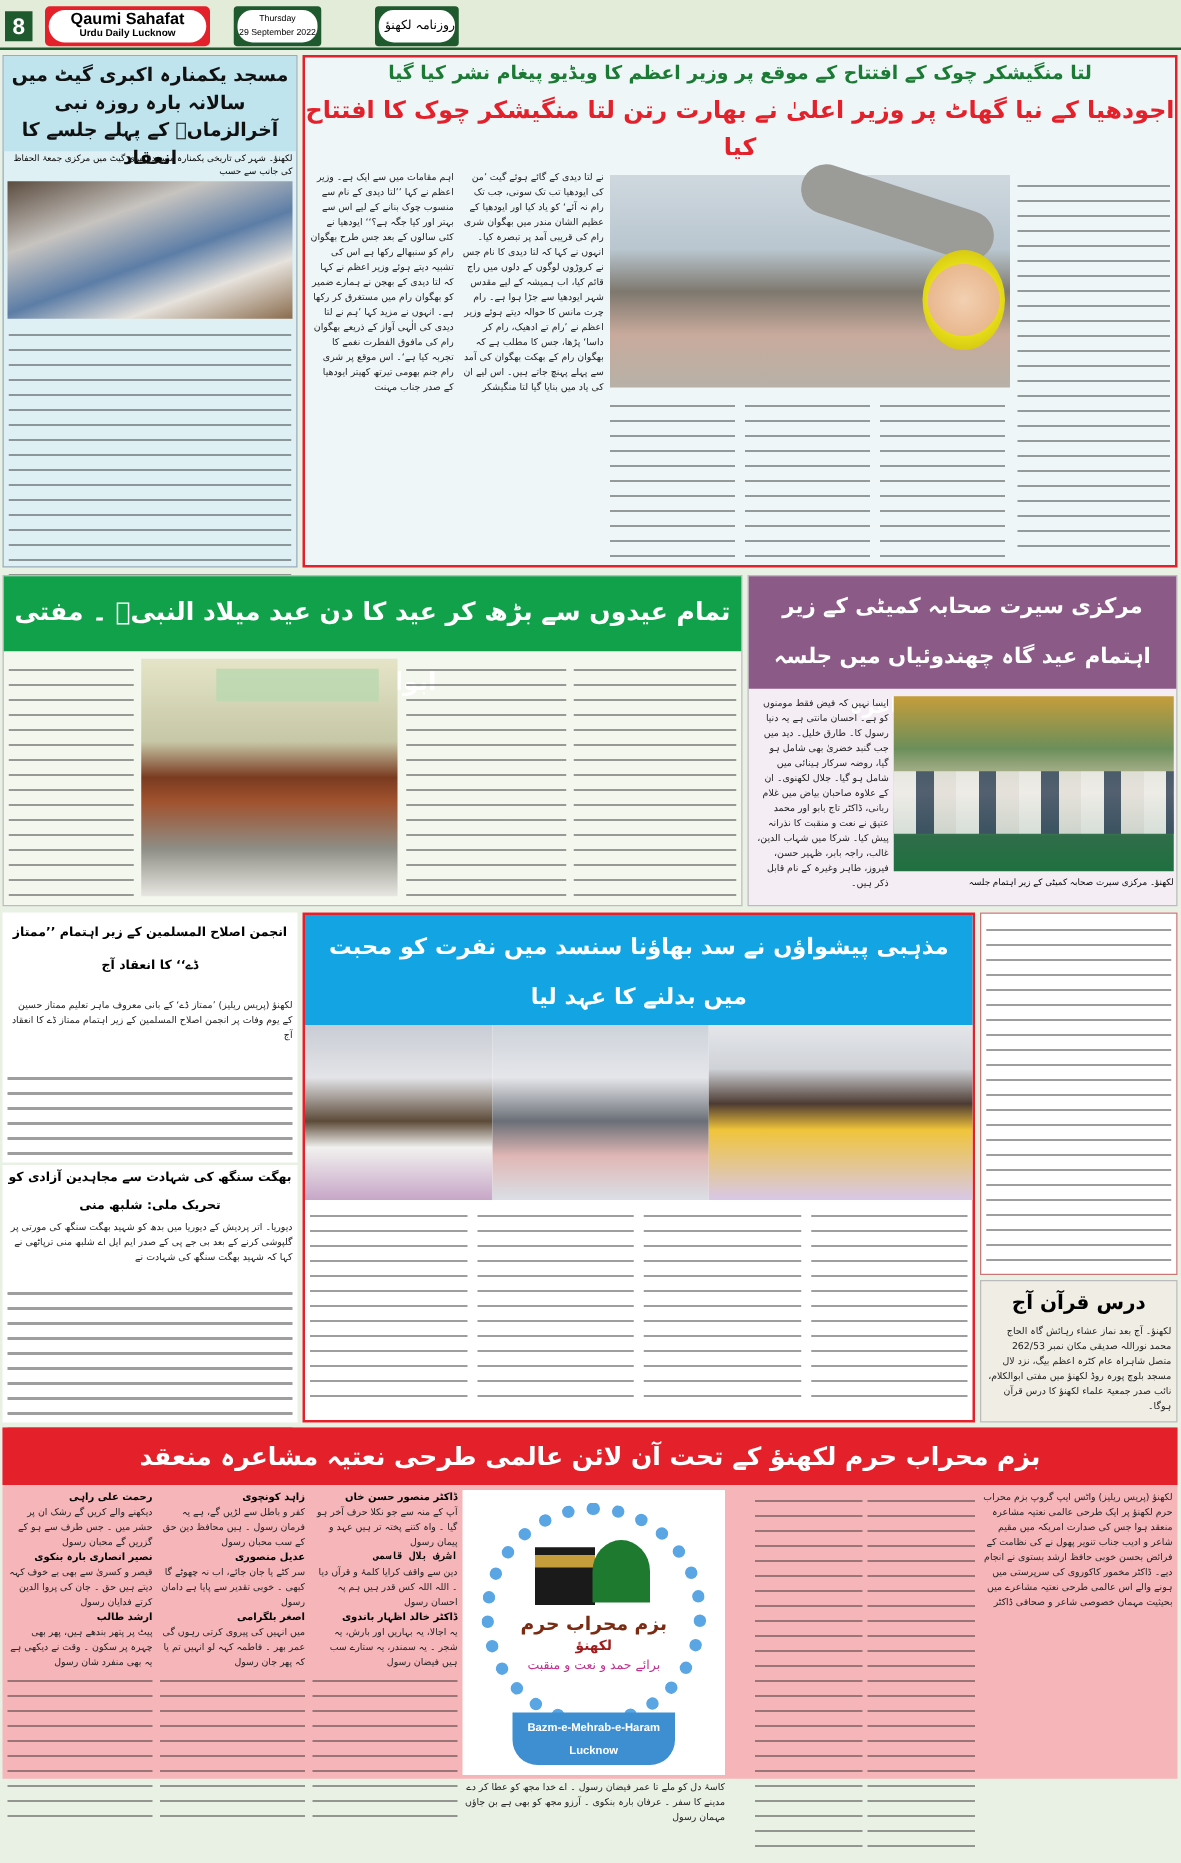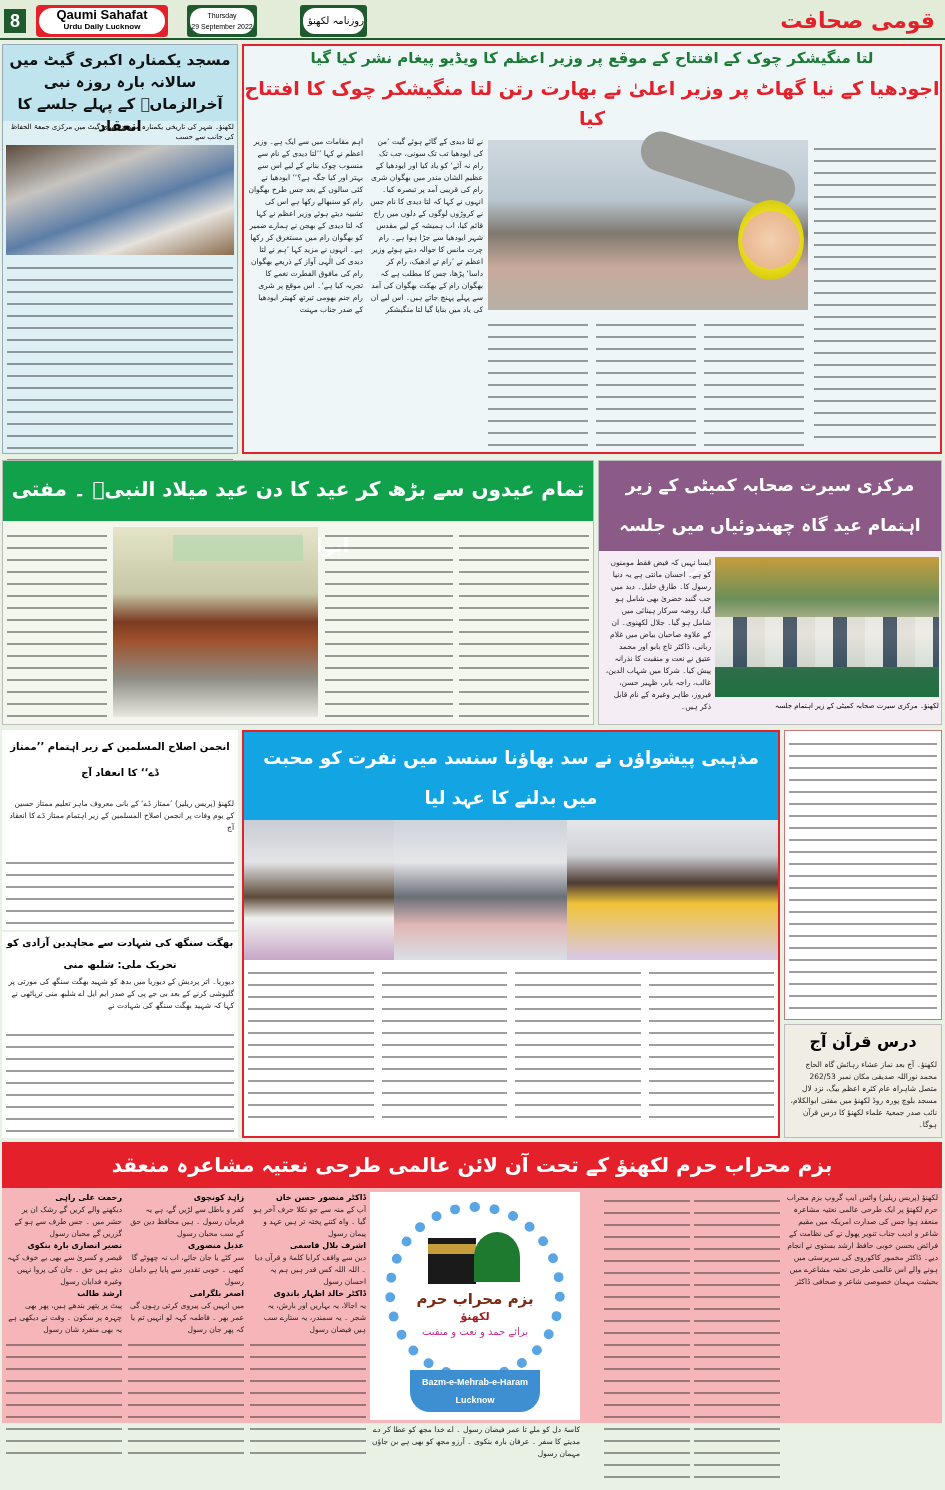--- a/index.html
+++ b/index.html
@@ -37,21 +37,20 @@
   </div>
   <div class="abs datebox">
     <div class="datebox-inner">
       <div>Thursday</div>
       <div>29 September  2022</div>
     </div>
   </div>
   <div class="abs roznama">
     <div class="roznama-inner rtl" style="text-align:right">روزنامہ لکھنؤ</div>
   </div>
-  <div class="abs logo-ur rtl">قومی صحافت</div>
 </div>
 
 <div class="abs" style="left:2px;top:44px;width:236px;height:410px;background:#dff0f5;border:1px solid #9ab;">
   <div class="rtl" style="background:#bfe4ee;color:#111;font-size:15px;font-weight:bold;line-height:22px;padding:4px 6px;height:76px;text-align:center;">مسجد یکمنارہ اکبری گیٹ میں سالانہ بارہ روزہ نبی آخرالزماںؐ کے پہلے جلسے کا انعقاد</div>
   <div class="rtl" style="font-size:7px;line-height:10px;padding:1px 3px;">لکھنؤ۔ شہر کی تاریخی یکمنارہ مسجد اکبری گیٹ میں مرکزی جمعۃ الحفاظ کی جانب سے حسب</div>
   <div class="photo" style="margin:2px 3px;height:110px;background:linear-gradient(160deg,#5b4b3e 0%,#c7c4c0 30%,#5c7da6 55%,#e6e2dc 75%,#8a6c4d 100%);"></div>
   <div class="lines" style="margin:4px 4px;height:215px;"></div>
 </div>
 
 <div class="abs" style="left:242px;top:44px;width:700px;height:410px;background:#eef6f8;border:2px solid #e4202a;">
@@ -144,38 +143,38 @@
       <div>Bazm-e-Mehrab-e-Haram</div>
       <div>Lucknow</div>
     </div>
   </div>
   <div class="abs rtl col-text" style="left:368px;top:282px;width:210px;height:58px;">کاسۂ دل کو ملے تا عمر فیضان رسول ۔ اے خدا مجھ کو عطا کر دے مدینے کا سفر ۔ عرفان بارہ بنکوی ۔ آرزو مجھ کو بھی ہے بن جاؤں مہمان رسول</div>
 
   <div class="abs" style="left:4px;top:50px;width:360px;height:290px;display:grid;grid-template-columns:repeat(3,1fr);gap:0 6px;direction:rtl;">
     <div>
       <div class="rtl" style="font-size:8px;font-weight:bold;line-height:12px;">ڈاکٹر منصور حسن خاں</div>
       <div class="rtl col-text" style="height:36px;">آپ کے منہ سے جو نکلا حرف آخر ہو گیا ۔ واہ کتنے پختہ تر ہیں عہد و پیمان رسول</div>
-      <div class="rtl" style="font-size:8px;font-weight:bold;line-height:12px;">اشرف بلال قاسمی</div>
+      <div class="rtl" style="font-size:8px;font-weight:bold;line-height:12px;font-family:Liberation Mono, monospace;">اشرف بلال قاسمی</div>
       <div class="rtl col-text" style="height:36px;">دین سے واقف کرایا کلمۂ و قرآں دیا ۔ اللہ اللہ کس قدر ہیں ہم پہ احسان رسول</div>
       <div class="rtl" style="font-size:8px;font-weight:bold;line-height:12px;">ڈاکٹر خالد اظہار باندوی</div>
       <div class="rtl col-text" style="height:36px;">یہ اجالا، یہ بہاریں اور بارش، یہ شجر ۔ یہ سمندر، یہ ستارے سب ہیں فیضان رسول</div>
       <div class="lines" style="height:120px;"></div>
     </div>
     <div>
       <div class="rtl" style="font-size:8px;font-weight:bold;line-height:12px;">زاہد کونچوی</div>
       <div class="rtl col-text" style="height:36px;">کفر و باطل سے لڑیں گے، ہے یہ فرمان رسول ۔ ہیں محافظ دین حق کے سب محبان رسول</div>
       <div class="rtl" style="font-size:8px;font-weight:bold;line-height:12px;">عدیل منصوری</div>
       <div class="rtl col-text" style="height:36px;">سر کٹے یا جان جائے، اب نہ چھوٹے گا کبھی ۔ خوبی تقدیر سے پایا ہے دامان رسول</div>
       <div class="rtl" style="font-size:8px;font-weight:bold;line-height:12px;">اصغر بلگرامی</div>
       <div class="rtl col-text" style="height:36px;">میں انہیں کی پیروی کرتی رہوں گی عمر بھر ۔ فاطمہ کہہ لو انہیں تم یا کہ پھر جان رسول</div>
       <div class="lines" style="height:120px;"></div>
     </div>
     <div>
       <div class="rtl" style="font-size:8px;font-weight:bold;line-height:12px;">رحمت علی راہی</div>
       <div class="rtl col-text" style="height:36px;">دیکھنے والے کریں گے رشک ان پر حشر میں ۔ جس طرف سے ہو کے گزریں گے محبان رسول</div>
       <div class="rtl" style="font-size:8px;font-weight:bold;line-height:12px;">نصیر انصاری بارہ بنکوی</div>
-      <div class="rtl col-text" style="height:36px;">قیصر و کسریٰ سے بھی بے خوف کہہ دیتے ہیں حق ۔ جان کی پروا نہیں وغیرہ فدایان رسول</div>
+      <div class="rtl col-text" style="height:36px;">قیصر و کسریٰ سے بھی بے خوف کہہ دیتے ہیں حق ۔ جان کی پروا الدین کرتے فدایان رسول</div>
       <div class="rtl" style="font-size:8px;font-weight:bold;line-height:12px;">ارشد طالب</div>
       <div class="rtl col-text" style="height:36px;">پیٹ پر پتھر بندھے ہیں، پھر بھی چہرہ پر سکون ۔ وقت نے دیکھی ہے یہ بھی منفرد شان رسول</div>
       <div class="lines" style="height:120px;"></div>
     </div>
   </div>
 </div>
 
 </body></html>

